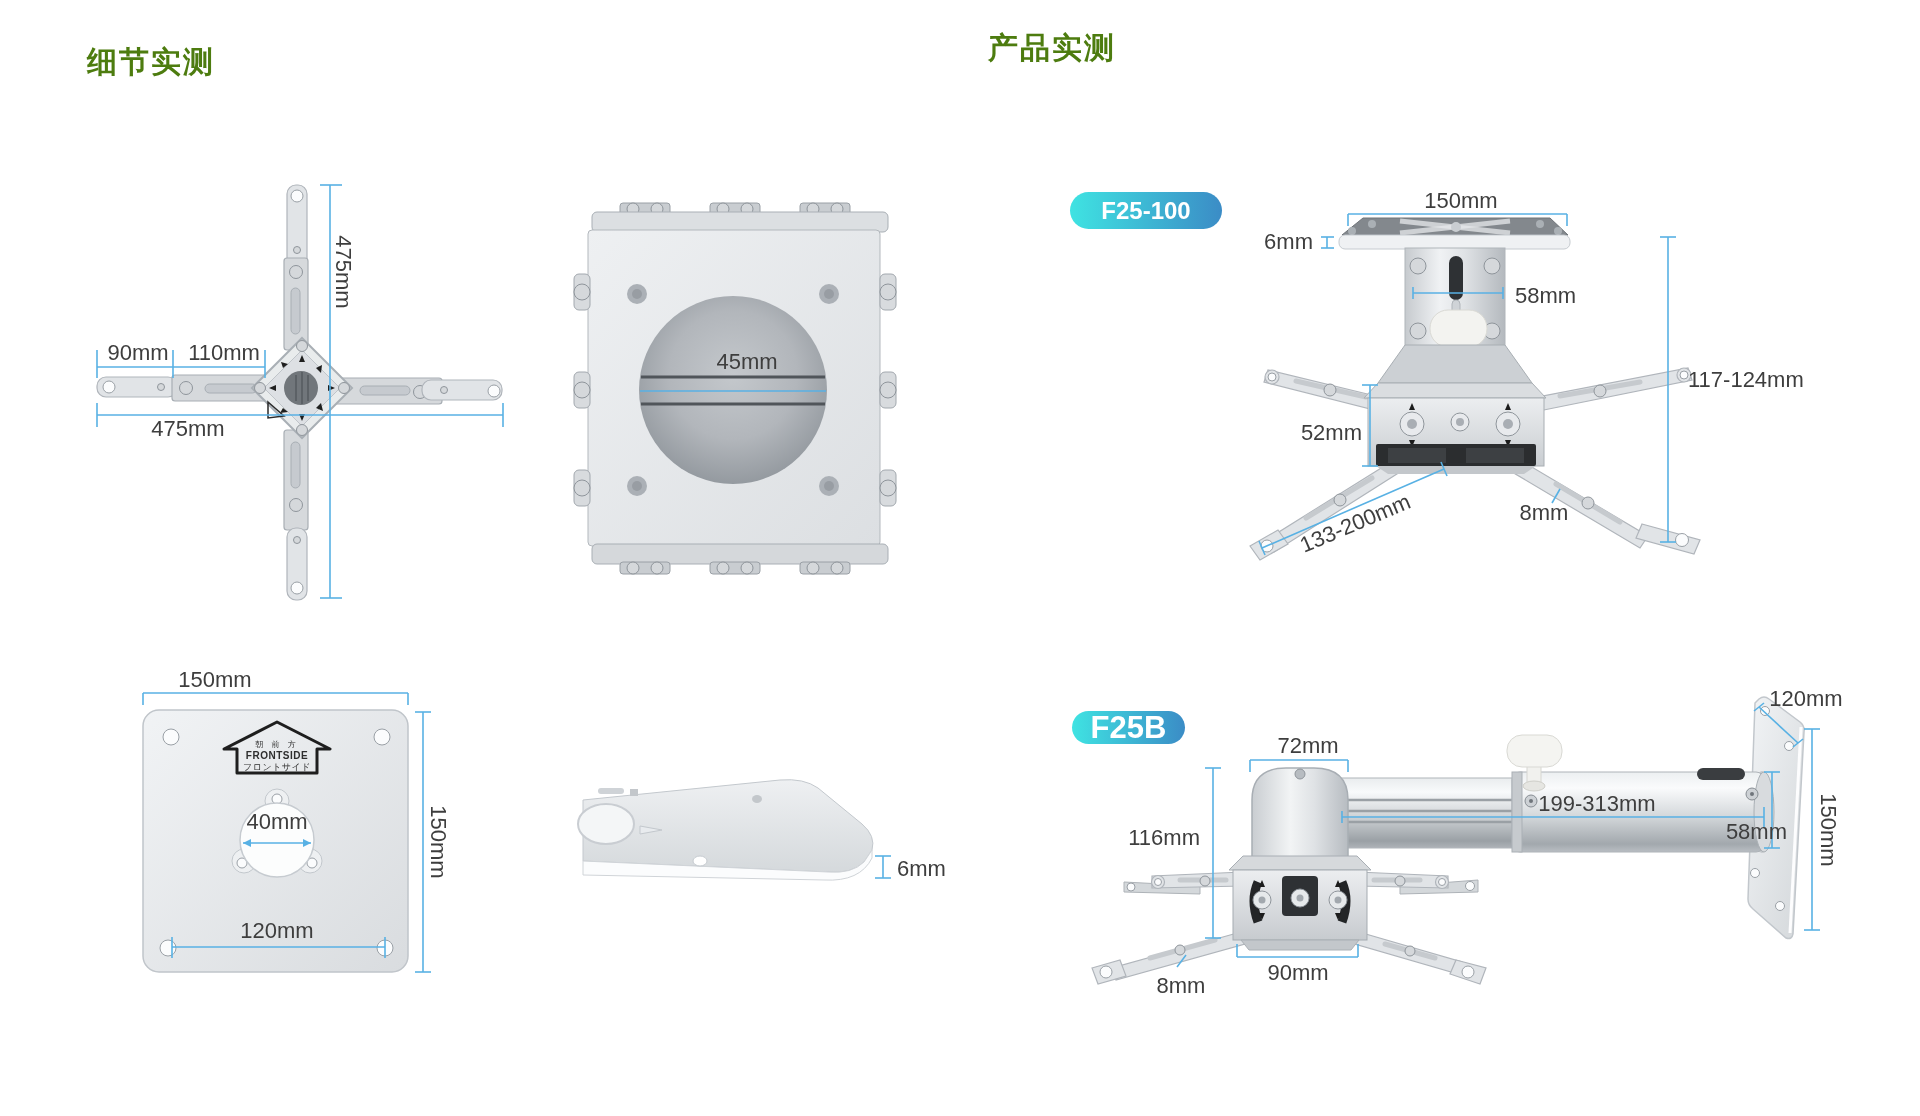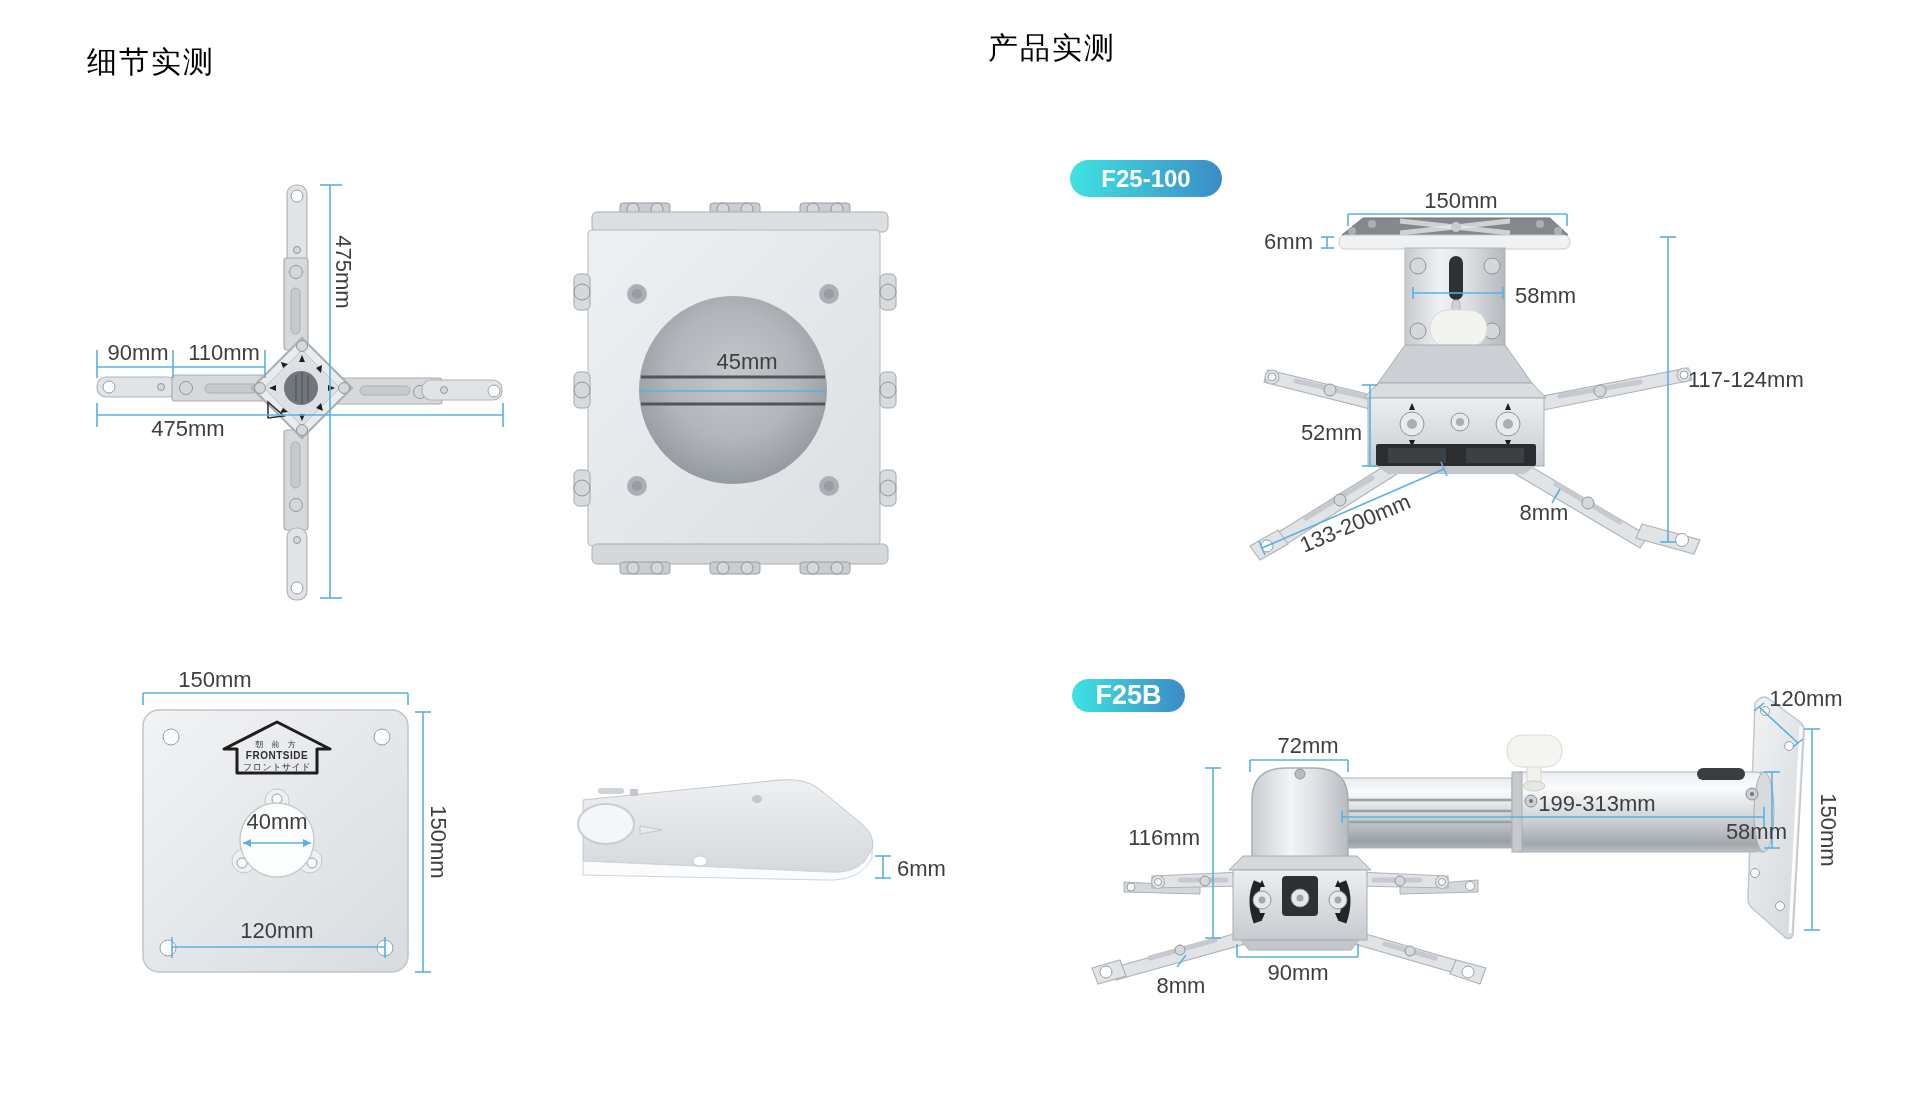--- a/index.html
+++ b/index.html
@@ -1,25 +1,25 @@
 <!DOCTYPE html>
 <html><head>
 <meta charset="utf-8">
 <style>
   html,body { margin:0; padding:0; background:#ffffff; }
   body { width:1920px; height:1116px; font-family:"Liberation Sans","DejaVu Sans",sans-serif; }
   .canvas { position:relative; width:1920px; height:1116px; background:#fff; overflow:hidden; }
-  .heading { position:absolute; margin:0; font-size:30px; font-weight:400; color:#000000; letter-spacing:2px; }
+  .heading { position:absolute; margin:0; font-size:30px; font-weight:700; color:#4d7c0f; letter-spacing:2px; }
   #heading-left { left:87px; top:42px; }
   #heading-right { left:988px; top:28px; }
   .badge { position:absolute; display:flex; align-items:center; justify-content:center;
            color:#ffffff; font-weight:bold; border-radius:20px;
-           background:linear-gradient(90deg,#3FE3E2 0%,#3B8CC6 100%); }
+           background:linear-gradient(90deg,#3FE3E2 0%,#3B8CC6 100%);margin-top:32px; }
   #badge-f25-100 { left:1070px; top:160px; width:152px; height:37px; font-size:24px; }
-  #badge-f25b   { left:1072px; top:679px; width:113px; height:33px; font-size:27px; }
+  #badge-f25b   { left:1072px; top:679px; width:113px; height:33px; font-size:31px; }
   svg.fig { position:absolute; overflow:visible; }
   #fig-cross      { left:80px;   top:130px; }
   #fig-block      { left:570px;  top:190px; }
   #fig-plate      { left:100px;  top:660px; }
   #fig-plateside  { left:565px;  top:750px; }
   #fig-f25100     { left:1230px; top:180px; }
   #fig-f25b      { left:1080px; top:690px; }
   .dim  { font-size:22px; fill:#3e3e3e; }
   .dimline { stroke:#58B1E4; stroke-width:1.6; fill:none; }
   .metal  { fill:#e1e4e7; stroke:#b0b5bb; stroke-width:1.2; }

